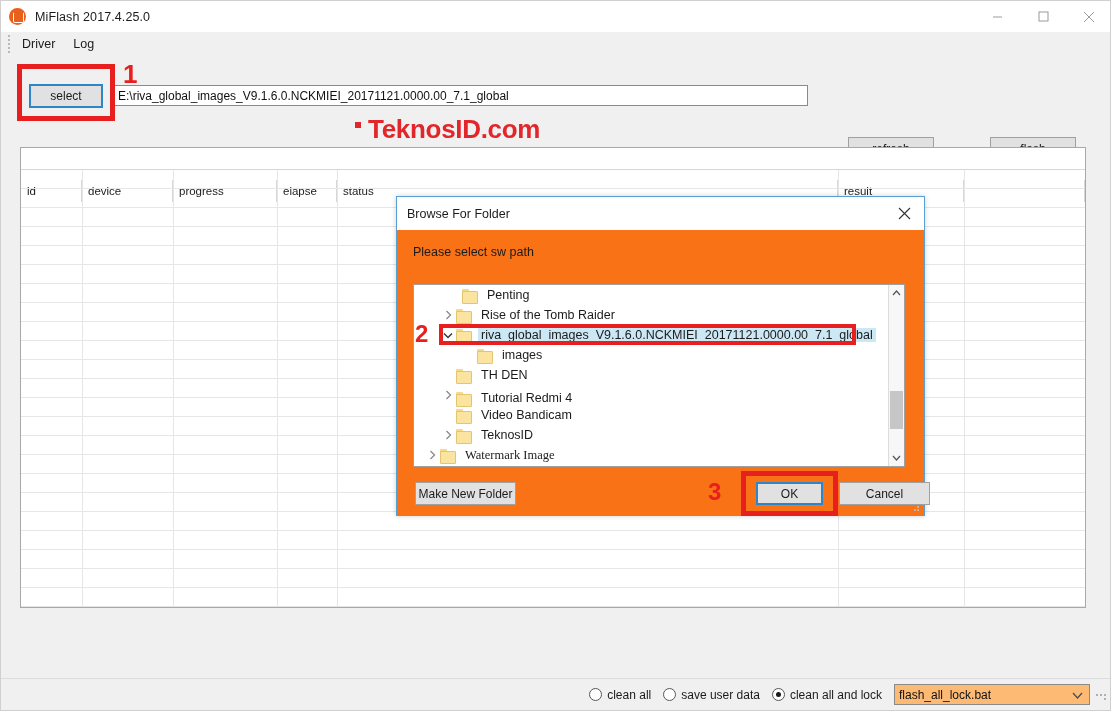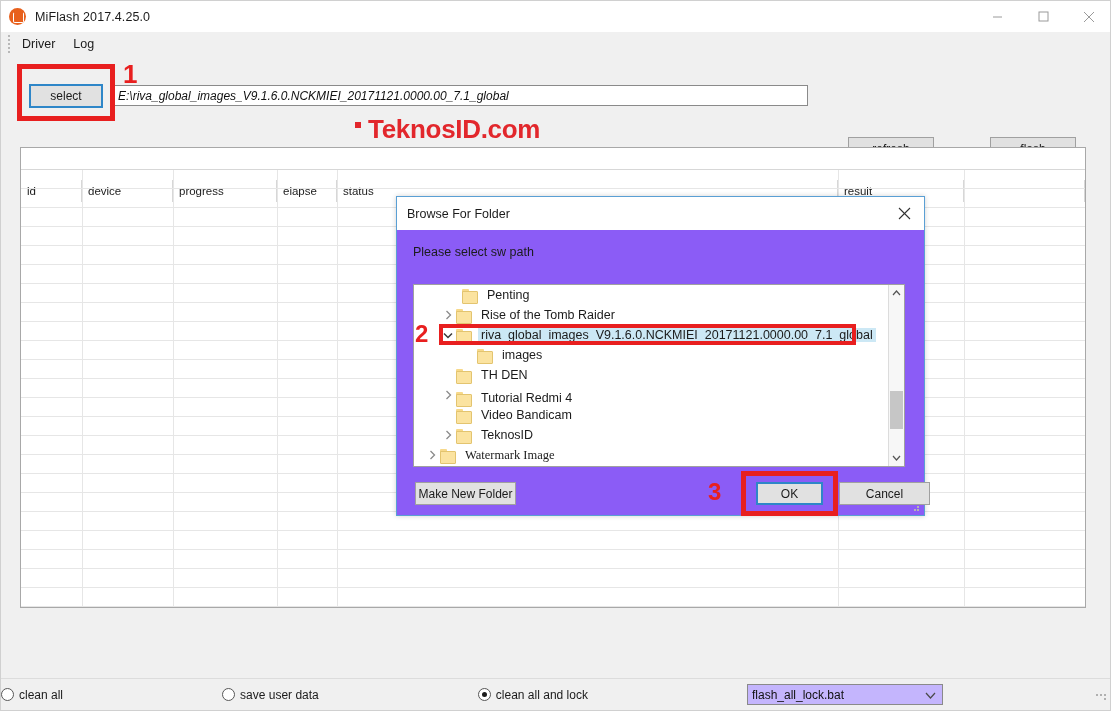--- a/index.html
+++ b/index.html
@@ -120,21 +120,20 @@
     left: 113px; top: 84px;
     width: 694px; height: 21px;
     background: #ffffff;
     border: 1px solid #8a8a8a;
     font-size: 12px;
     color: #111;
     padding: 2px 4px 0 3px;
     line-height: 17px;
     white-space: nowrap;
     overflow: hidden;
-    font-style: italic;
   }
   .tb-button {
     position: absolute;
     top: 81px;
     width: 86px; height: 23px;
     background: #e1e1e1;
     border: 1px solid #a0a0a0;
     font-size: 12px;
     color: #1b1b1b;
     display: flex;
@@ -222,21 +221,21 @@
 
   
   .bottombar {
     position: absolute;
     left: 0; bottom: 0;
     width: 1111px; height: 32px;
     background: #f0f0f0;
     border-top: 1px solid #dcdcdc;
     display: flex;
     align-items: center;
-    justify-content: space-between;
+    justify-content: flex-end;
     padding-right: 6px;
   }
   .radio-opt {
     display: flex;
     align-items: center;
     font-size: 12px;
     color: #1b1b1b;
     margin-right: 12px;
     cursor: default;
   }
@@ -252,21 +251,21 @@
   .radio-opt.checked .radio-mark::after {
     content: "";
     position: absolute;
     left: 3px; top: 3px;
     width: 5px; height: 5px;
     border-radius: 50%;
     background: #1b1b1b;
   }
   .combo {
     width: 196px; height: 21px;
-    background: #c4b5fd;
+    background: #fdba74;
     border: 1px solid #8a8a8a;
     display: flex;
     align-items: center;
     font-size: 12px;
     color: #111;
     padding-left: 4px;
     position: relative;
     margin-right: 4px;
   }
   .combo .caret {
@@ -287,21 +286,21 @@
     width: 2px; height: 2px;
     background: #b0b0b0;
     display: block;
   }
 
   
   .dialog {
     position: absolute;
     left: 395px; top: 195px;
     width: 529px; height: 320px;
-    background: #8b5cf6;
+    background: #f97316;
     border: 1px solid #5a9fd4;
     box-shadow: 0 0 5px rgba(0,0,0,0.18);
   }
   .dlg-title {
     height: 33px;
     background: #ffffff;
     display: flex;
     align-items: center;
     padding: 0 0 0 10px;
   }

